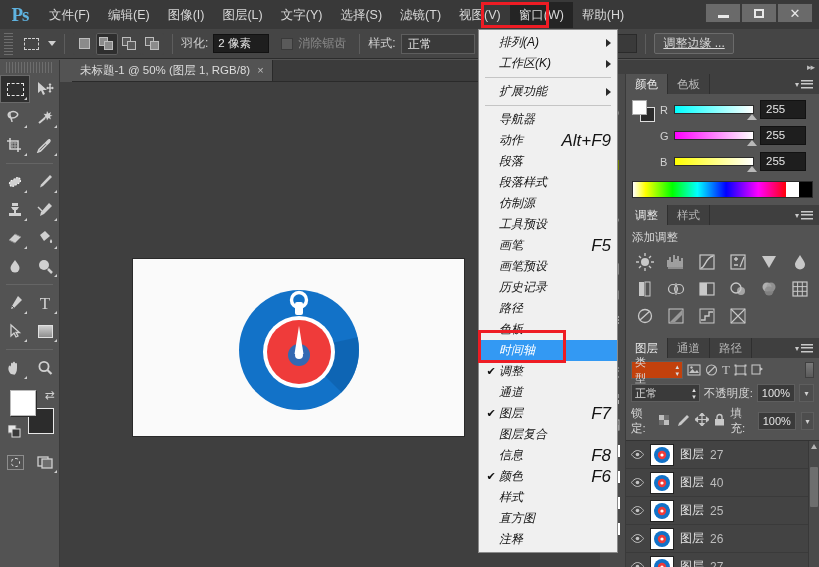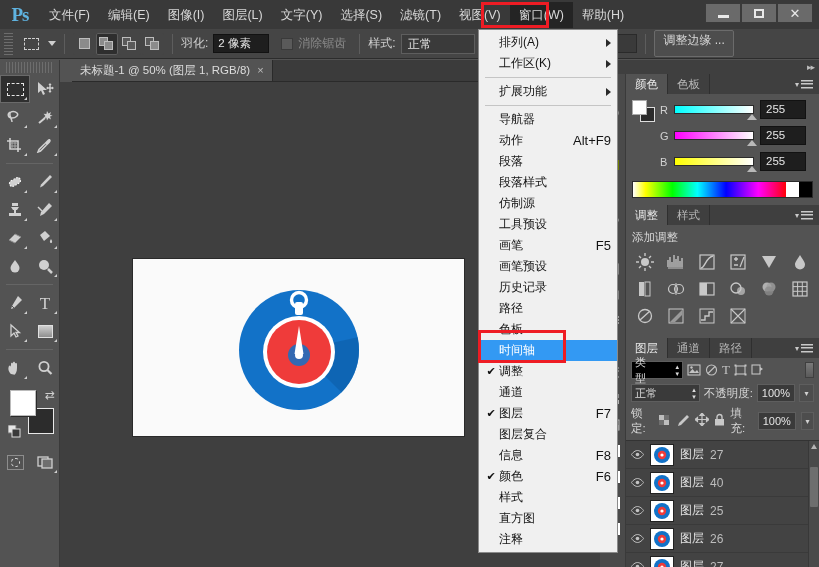--- a/index.html
+++ b/index.html
@@ -79,21 +79,21 @@
   }
   .field.empty { background:#3a3a3a; border-color:#2a2a2a;}
   .checkbox { width:12px;height:12px; background:#5a5a5a; border:1px solid #3a3a3a; margin-right:5px;}
   .dim { color:#8a8a8a; }
   .combo {
     background:#3a3a3a; border:1px solid #5e5e5e; color:#e0e0e0;
     height:20px; line-height:18px; padding:0 6px; font-size:12px; min-width:74px;
   }
   .btn3d {
     background:#4d4d4d; border:1px solid #6b6b6b; border-radius:2px; color:#d8d8d8;
-    height:27px; line-height:19px; padding:0 8px; font-size:12px;
+    height:21px; line-height:19px; padding:0 8px; font-size:12px;text-decoration:underline;
   }
 
   
   .tabbar {
     position:absolute; left:72px; top:60px; width:528px; height:22px;
     background:#3b3b3b; border-bottom:1px solid #2a2a2a;
     display:flex; align-items:flex-end;
   }
   .doctab {
     background:#535353; height:21px; line-height:21px; padding:0 8px;
@@ -175,21 +175,21 @@
   .fgbg-mini .f { position:absolute; left:0; top:0; width:15px;height:15px;background:#fff;border:1px solid #aaa;}
   .fgbg-mini .b { position:absolute; left:8px; top:7px; width:15px;height:15px;background:#2c2c2c;border:1px solid #ddd;}
 
   
   .adj-title { font-size:11.5px; color:#d6d6d6; padding:3px 2px 5px 2px;}
   .adj-grid { display:grid; grid-template-columns:repeat(6,1fr); row-gap:3px;}
   .adj-cell { height:24px; display:flex; align-items:center; justify-content:center; color:#c8c8c8;}
 
   
   .lay-opts { display:flex; align-items:center; padding:3px 5px; gap:4px;}
-  .sel-sm { background:#000000;border:1px solid #5e5e5e;height:18px;line-height:16px;font-size:11px;color:#dcdcdc;padding:0 3px;display:flex;align-items:center;gap:20px;}
+  .sel-sm { background:#c2410c;border:1px solid #5e5e5e;height:18px;line-height:16px;font-size:11px;color:#dcdcdc;padding:0 3px;display:flex;align-items:center;gap:20px;}
   .ficon { color:#c4c4c4; display:flex; align-items:center;}
   .lay-row2 { display:flex; align-items:center; padding:2px 5px; gap:4px;}
   .lay-row3 { display:flex; align-items:center; padding:2px 5px 4px 5px; gap:5px;}
   .mode-combo { flex:1; background:#3a3a3a;border:1px solid #5e5e5e;height:18px;line-height:16px;font-size:11px;color:#dcdcdc;padding:0 3px; display:flex; align-items:center;}
   .pct-box { background:#3a3a3a;border:1px solid #5e5e5e;height:18px;line-height:16px;font-size:11px;color:#e4e4e4;padding:0 4px;}
   .pct-caret { width:15px;height:18px;background:#4d4d4d;border:1px solid #5e5e5e;display:flex;align-items:center;justify-content:center;}
   .layer-list { background:#434343; border-top:1px solid #333; position:relative; overflow:hidden;}
   .layer-row { height:28px; display:flex; align-items:center; border-bottom:1px solid #3a3a3a; padding-left:4px; gap:6px;}
   .eye-col { width:14px; display:flex; align-items:center; justify-content:center;}
   .lthumb { width:24px;height:22px;background:#fff;border:1px solid #222; display:flex;align-items:center;justify-content:center;}
@@ -199,24 +199,24 @@
   .lscroll .thumbv { position:absolute; left:1px; top:26px; width:8px; height:40px; background:#6e6e6e; border-radius:1px;}
   .lscroll .uparrow { position:absolute; left:2px; top:3px; width:0;height:0;border-left:3.5px solid transparent;border-right:3.5px solid transparent;border-bottom:5px solid #b4b4b4;}
 
   
   .dropdown {
     position:absolute; left:478px; top:29px; width:140px;
     background:#f0f0f0; border:1px solid #8a8a8a;
     z-index:50; padding:2px 0;
     font-size:12px; color:#141414;
   }
-  .dd-item { height:21px; display:flex; align-items:center; padding:0 6px 0 4px; white-space:nowrap;}
+  .dd-item { height:21px; display:flex; align-items:center; padding:0 6px 0 4px; white-space:nowrap;font-style:italic;}
   .dd-item .chk { width:16px; text-align:center; font-size:11px; color:#111;}
   .dd-item .txt { flex:1; }
-  .dd-item .acc { color:#141414; font-size:13px; padding-left:8px;}
+  .dd-item .acc { color:#141414; font-size:17px; padding-left:8px;}
   .dd-item .arrow { width:0;height:0;border-top:4px solid transparent;border-bottom:4px solid transparent;border-left:5px solid #2a2a2a;}
   .dd-item.hl { background:#3399f3; color:#fff;}
   .dd-item.hl .chk, .dd-item.hl .acc { color:#fff;}
   .dd-sep { height:1px; background:#c5c5c5; margin:3px 6px;}
 </style>
 </head>
 <body>
 
 <div class="app">
 

